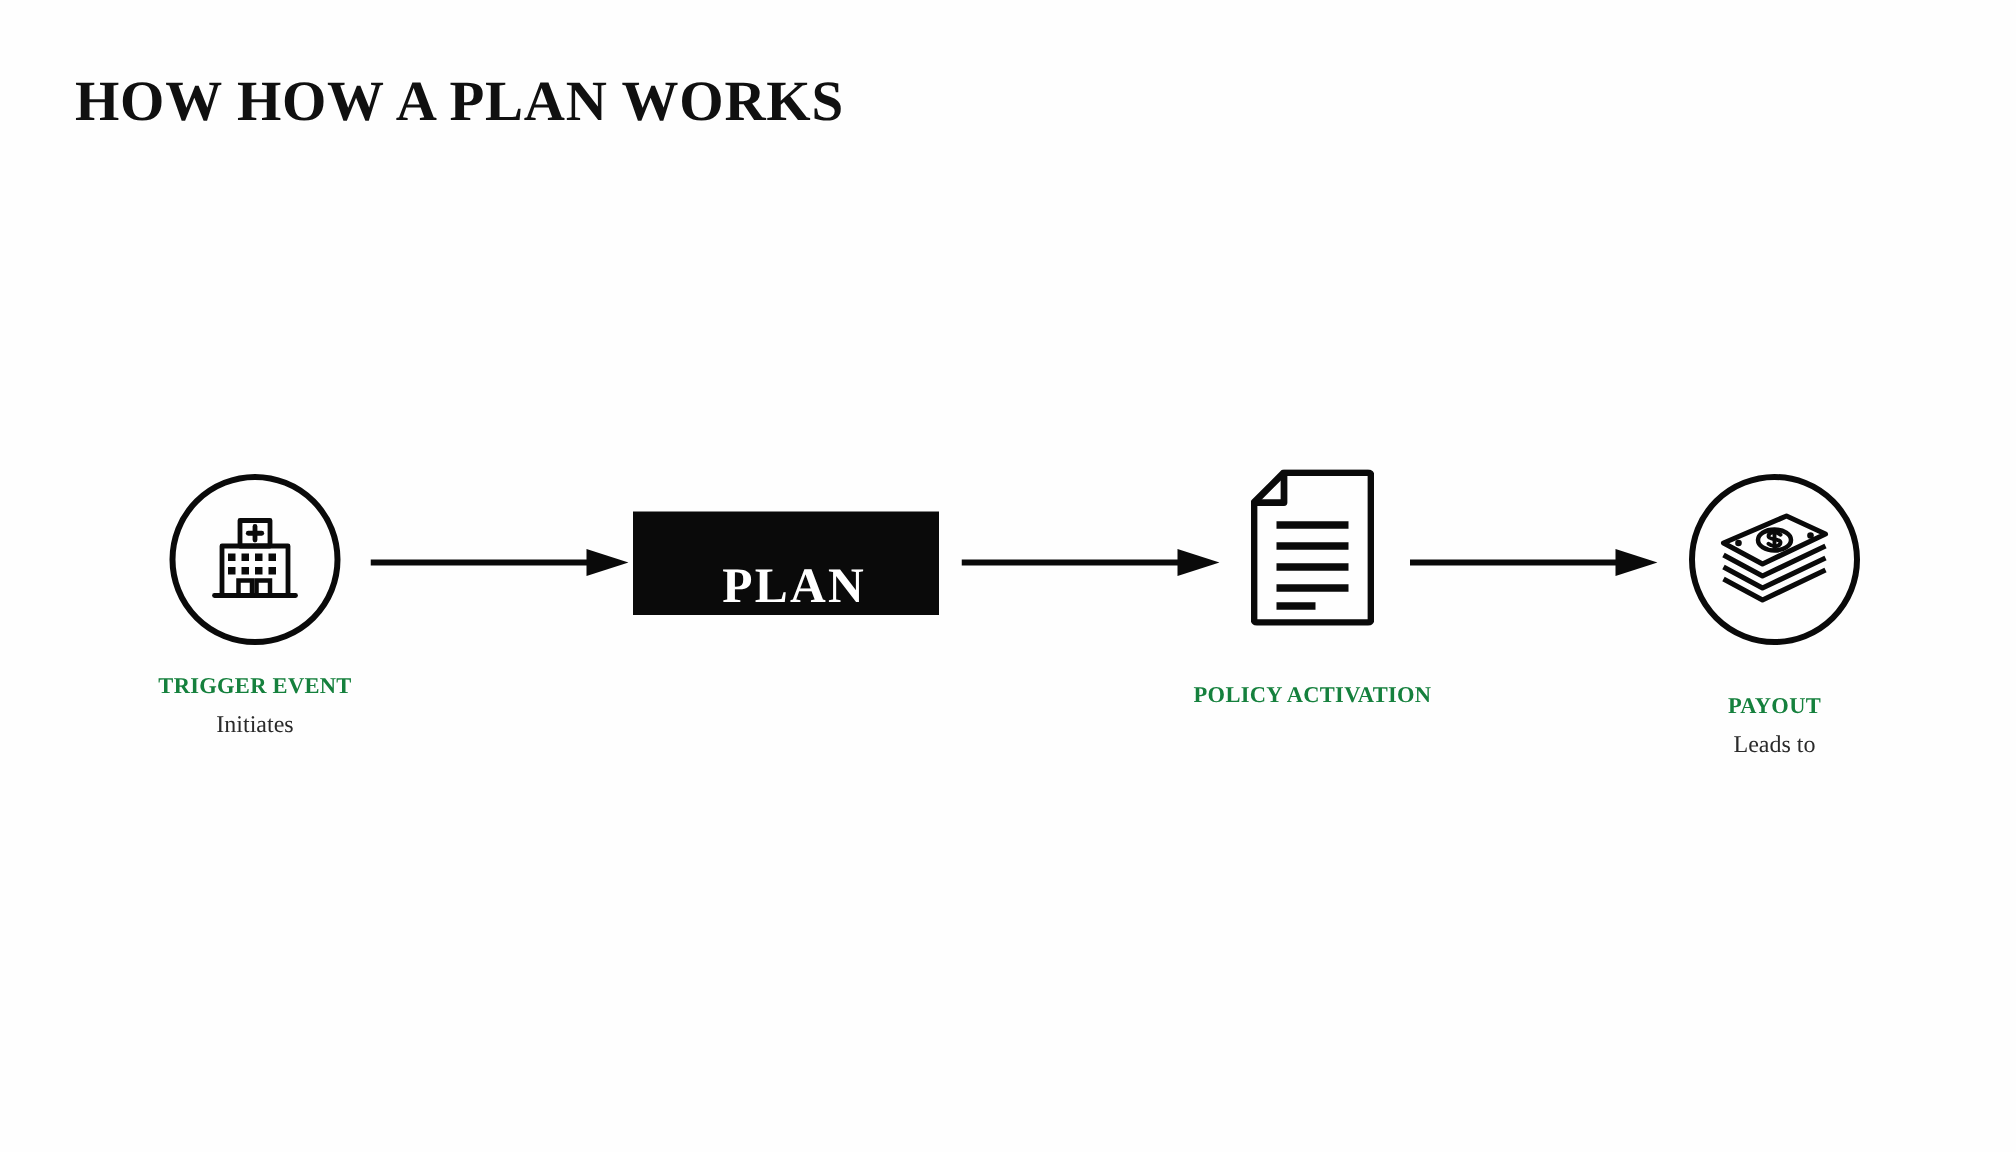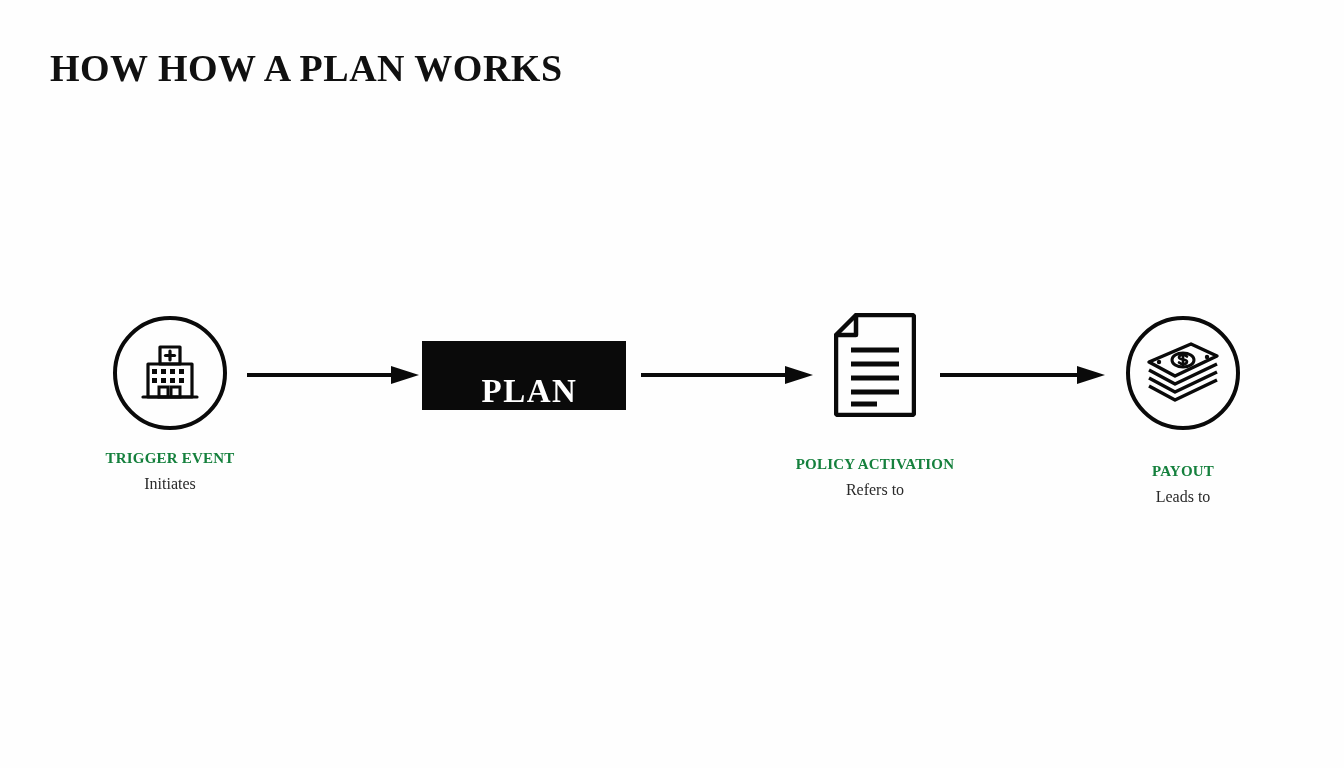--- a/index.html
+++ b/index.html
@@ -196,21 +196,20 @@
           <g stroke="#0a0a0a" stroke-width="5" stroke-linecap="butt">
             <line x1="17" y1="37" x2="65" y2="37"></line>
             <line x1="17" y1="51" x2="65" y2="51"></line>
             <line x1="17" y1="65" x2="65" y2="65"></line>
             <line x1="17" y1="79" x2="65" y2="79"></line>
             <line x1="17" y1="91" x2="43" y2="91"></line>
           </g>
         </svg>
       </div>
       <div class="node-label">POLICY ACTIVATION</div>
-      <div class="node-sublabel">Refers to</div>
     </div>
 
     <div class="node" id="node-payout">
       <div class="node-visual">
         <div class="circle-frame">
           <svg width="76" height="62" viewBox="0 0 76 62">
             <g fill="none" stroke="#0a0a0a" stroke-width="3.4" stroke-linejoin="round">
 
               <path d="M4 44 L30 58 L72 38"></path>
               <path d="M4 36 L30 50 L72 30"></path>

